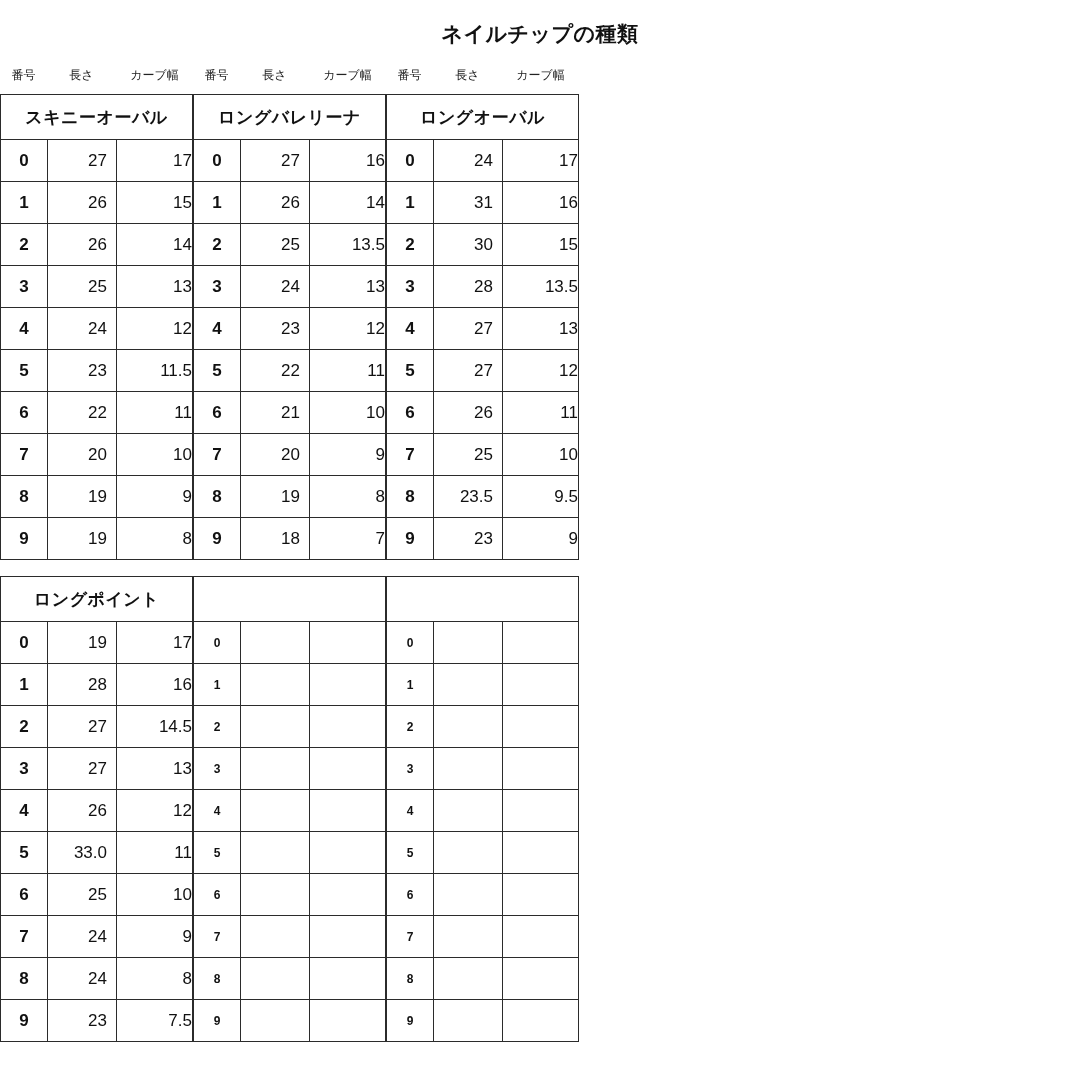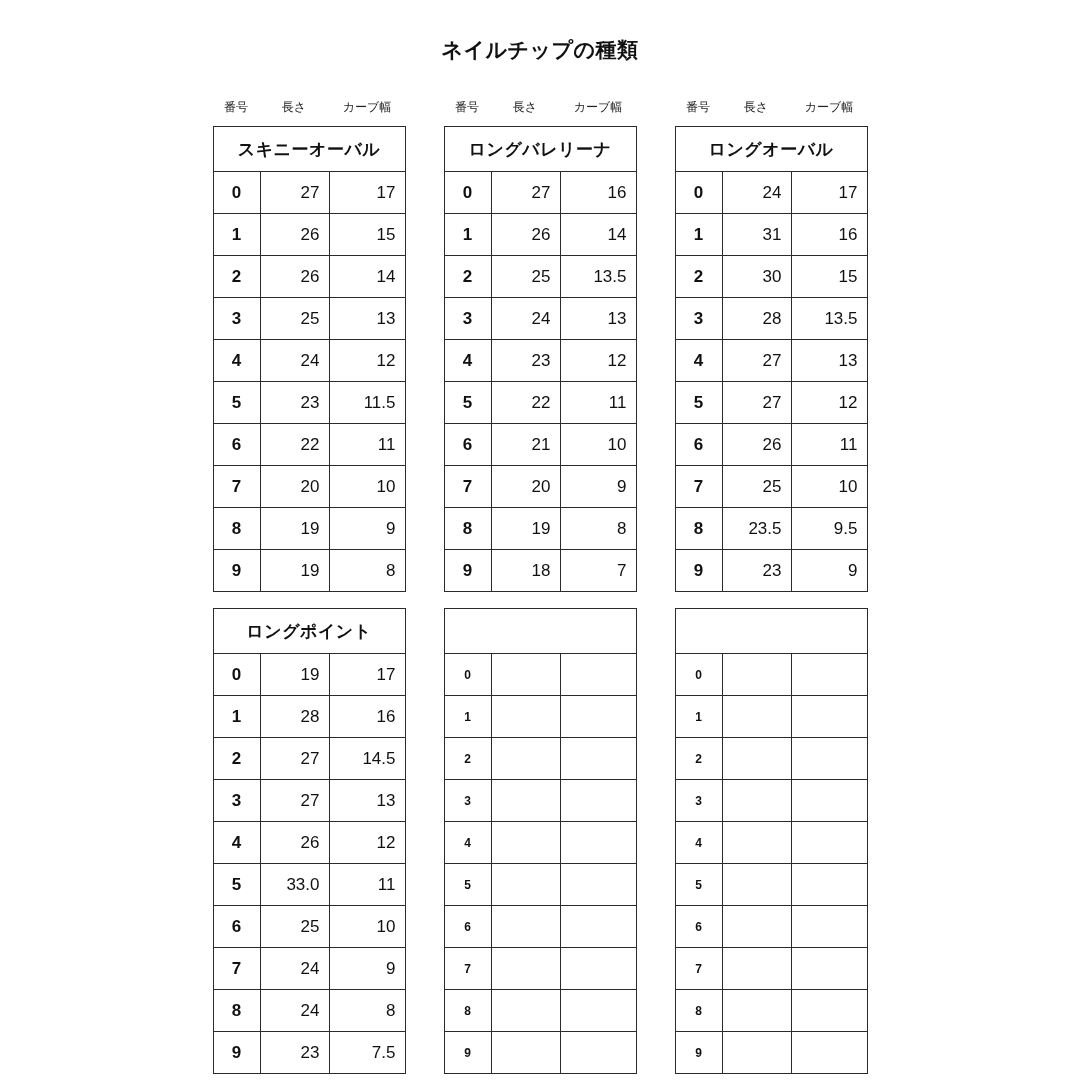--- a/index.html
+++ b/index.html
@@ -6,32 +6,30 @@
     margin: 0;
     padding: 0;
     background: #ffffff;
     width: 1080px;
     height: 1080px;
     font-family: "Liberation Sans", "DejaVu Sans", sans-serif;
     color: #111111;
   }
   .page { width: 1080px; height: 1080px; overflow: hidden; }
   .page-title {
-    margin: 16px;
+    margin: 0;
     padding-top: 20px;
     text-align: center;
     font-size: 21px;
     font-weight: 700;
     letter-spacing: 0.5px;
   }
   .grid {
     display: flex;
-    justify-content: center;
-    gap: 38px;
-    margin-top: 36px;
+    margin-top: 20px;
   }
   .col { width: 193px; }
   .mini-headers {
     display: flex;
     font-size: 12px;
     color: #222;
     margin-bottom: 12px;
     height: 14px;
     line-height: 14px;
   }
@@ -77,21 +75,20 @@
   .c1 {
     width: 69px;
     justify-content: flex-end;
     padding-right: 9px;
     border-right: 1px solid #2b2b2b;
     padding-left: 8px;
   }
   .c2 {
     flex: 1;
     justify-content: flex-end;
-    padding-right: 9px;
   }
   .empty-table .c0 { font-size: 12px; }
 </style>
 </head>
 <body>
 
 <div class="page">
   <h1 class="page-title">ネイルチップの種類</h1>
 
   <div class="grid">

